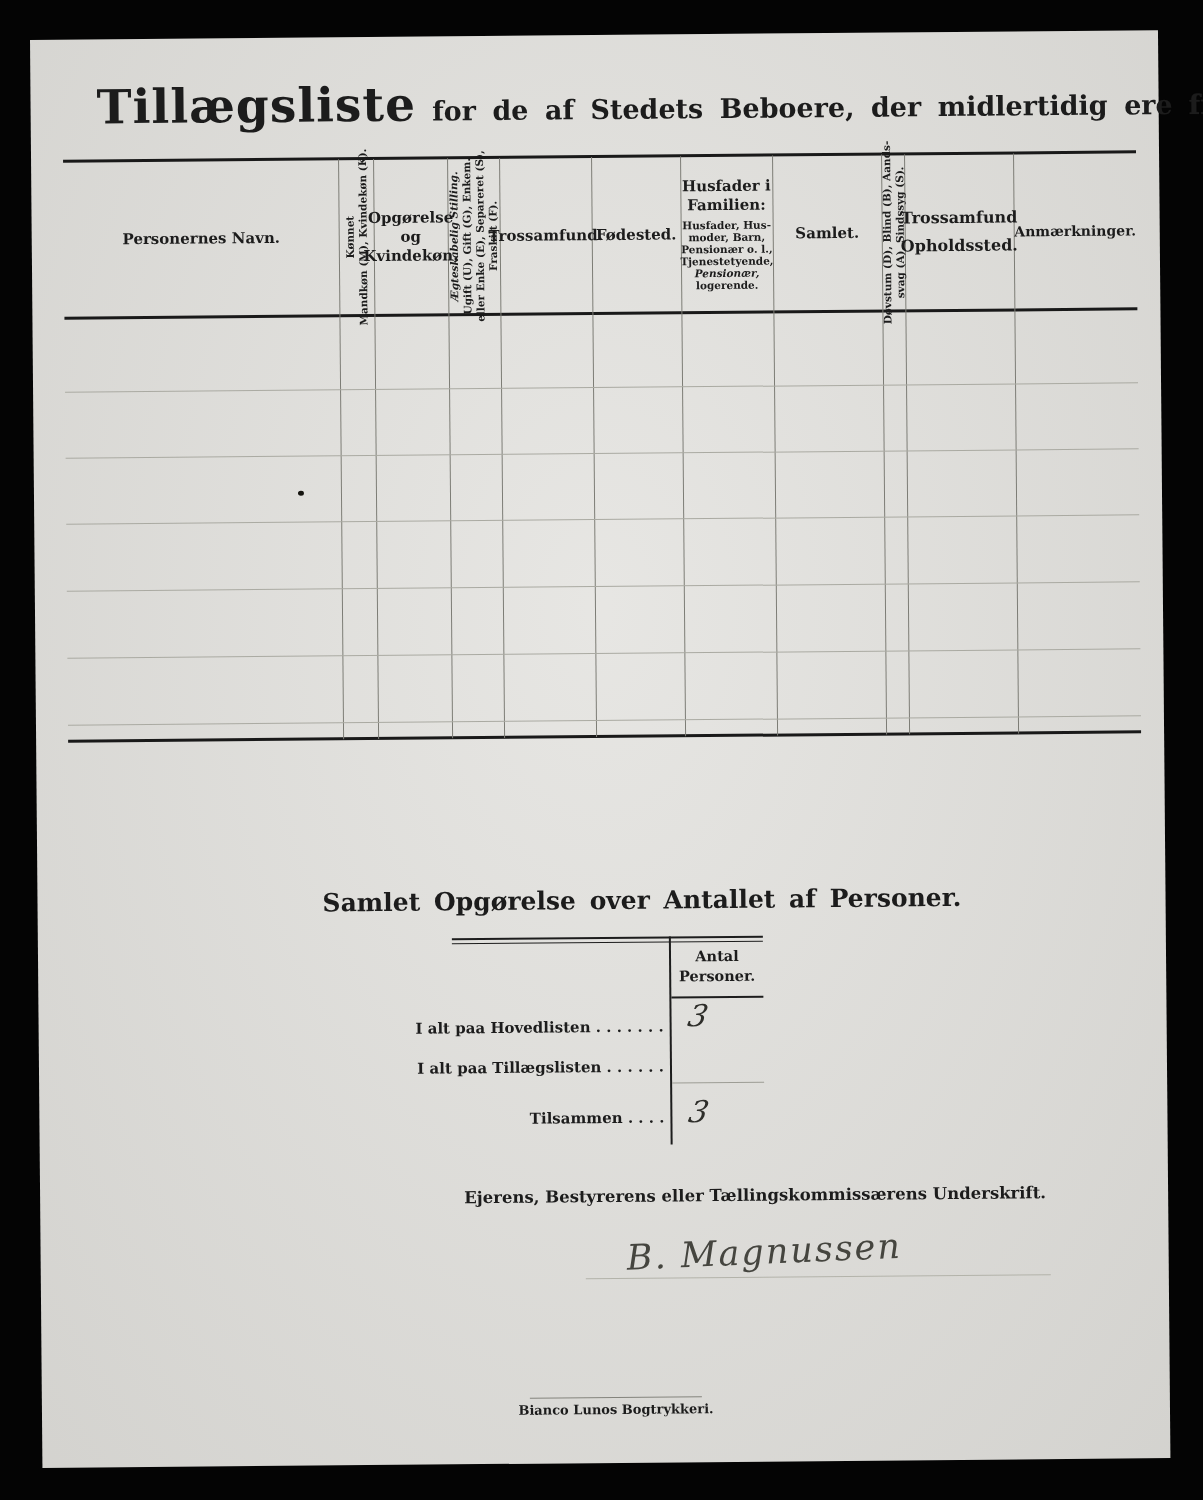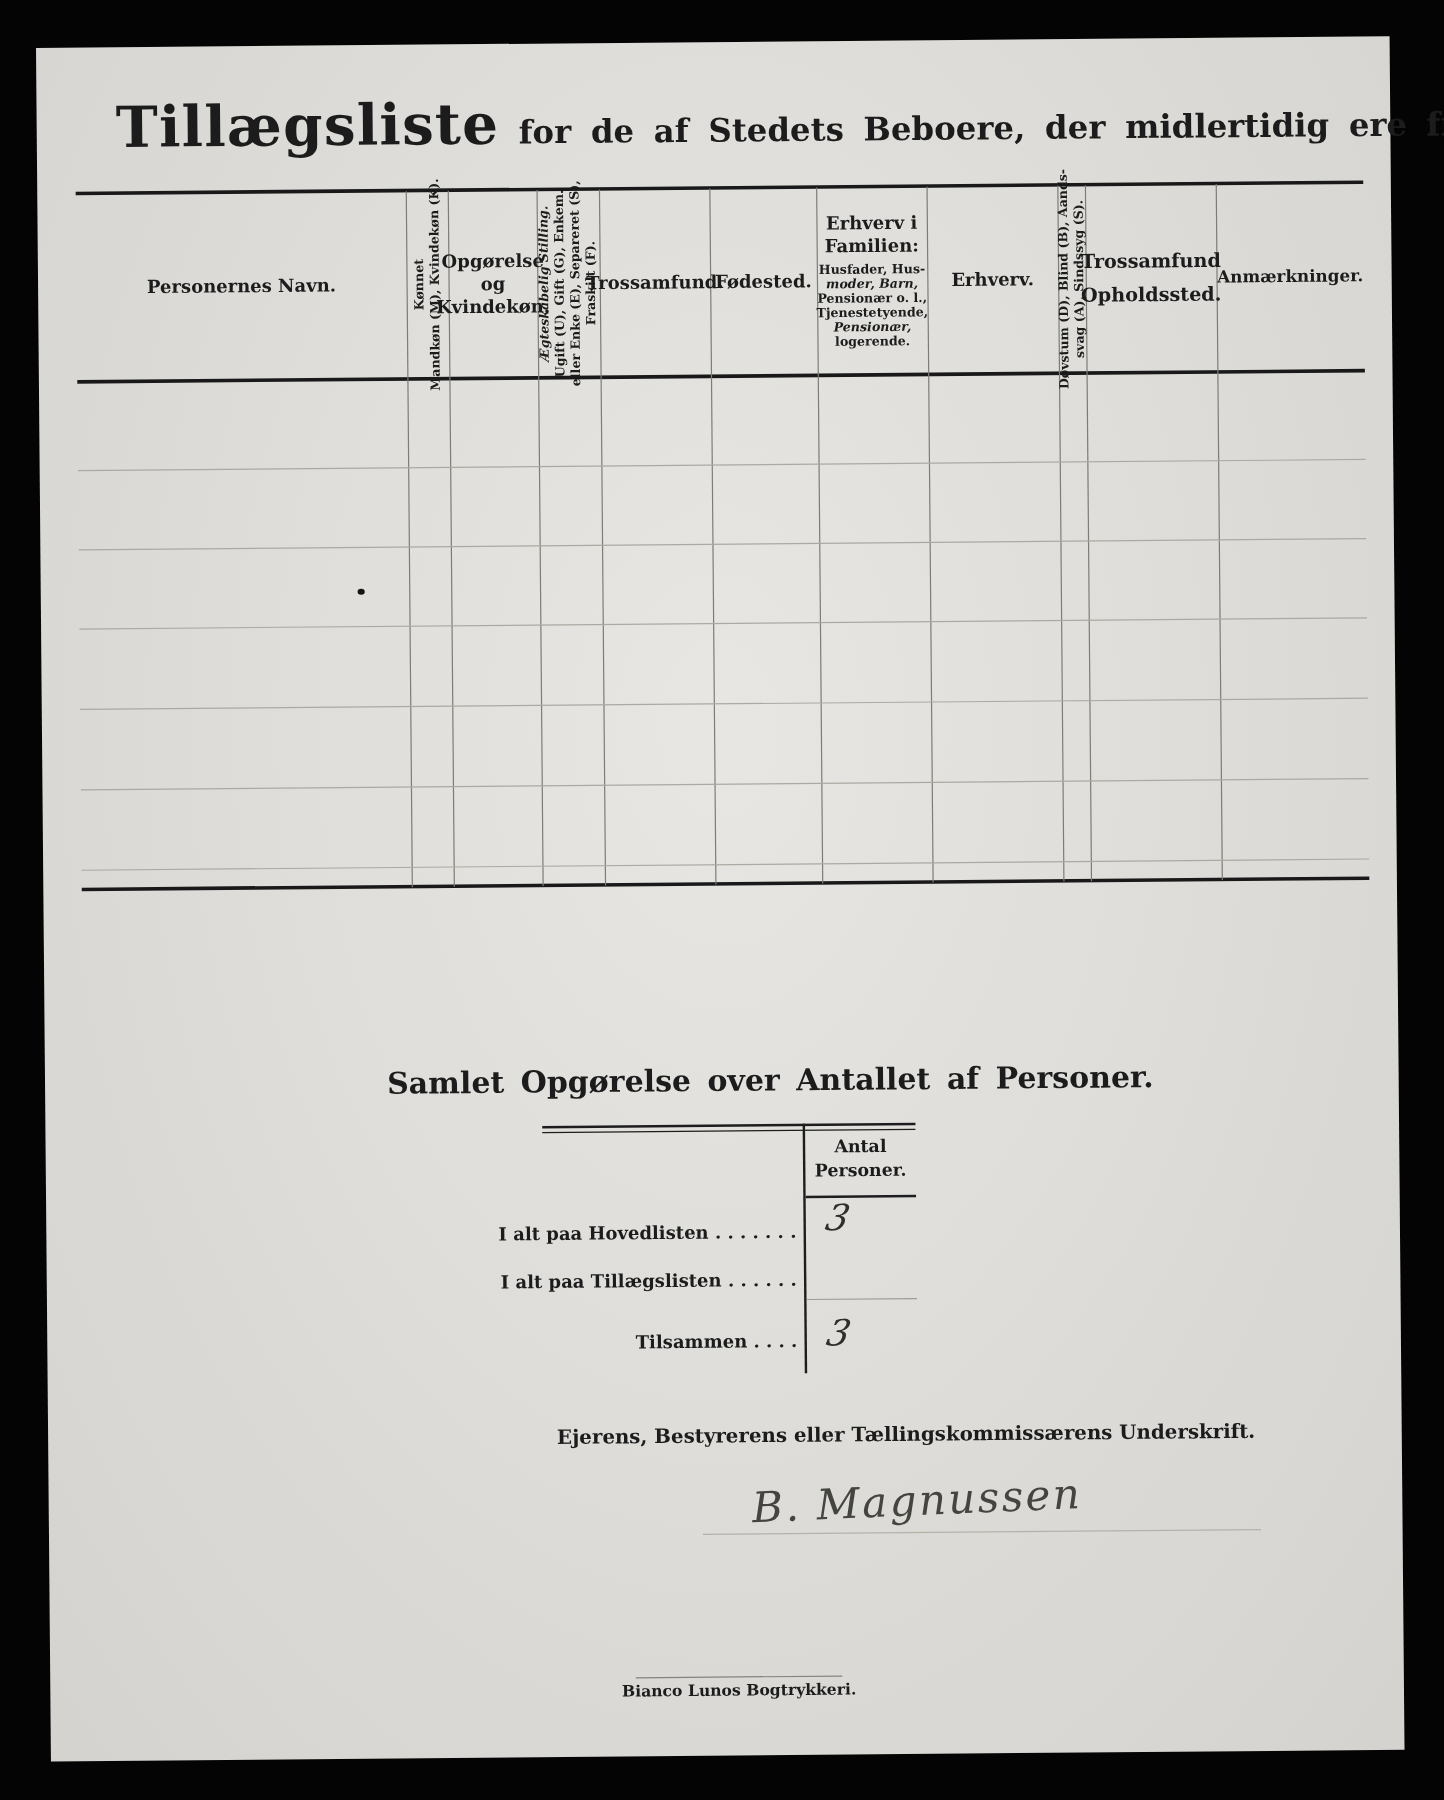--- a/index.html
+++ b/index.html
@@ -117,32 +117,32 @@
 
   <div class="hcell" style="left:468px;width:92px;">
     <div class="h-main">Trossamfund.</div>
   </div>
 
   <div class="hcell" style="left:560px;width:89px;">
     <div class="h-main">Fødested.</div>
   </div>
 
   <div class="hcell" style="left:649px;width:92px;">
-    <div class="h-main">Erhverv i</div>
+    <div class="h-main">Husfader i</div>
     <div class="h-main">Familien:</div>
     <div class="h-sub">Husfader, Hus-</div>
-    <div class="h-sub" style="margin-top:0;font-style:italic;">moder, Barn,</div>
+    <div class="h-sub" style="margin-top:0;">moder, Barn,</div>
     <div class="h-sub" style="margin-top:0;">Pensionær o. l.,</div>
     <div class="h-sub" style="margin-top:0;">Tjenestetyende,</div>
     <div class="h-sub" style="margin-top:0;font-style:italic;">Pensionær,</div>
     <div class="h-sub" style="margin-top:0;">logerende.</div>
   </div>
 
   <div class="hcell" style="left:741px;width:109px;">
-    <div class="h-main">Erhverv.</div>
+    <div class="h-main">Samlet.</div>
   </div>
 
   <div class="hcell" style="left:850px;width:23px;">
     <div class="vblock">
       <div>Døvstum (D), Blind (B), Aands-</div>
       <div>svag (A), Sindssyg (S).</div>
     </div>
   </div>
 
   <div class="hcell" style="left:873px;width:109px;">

